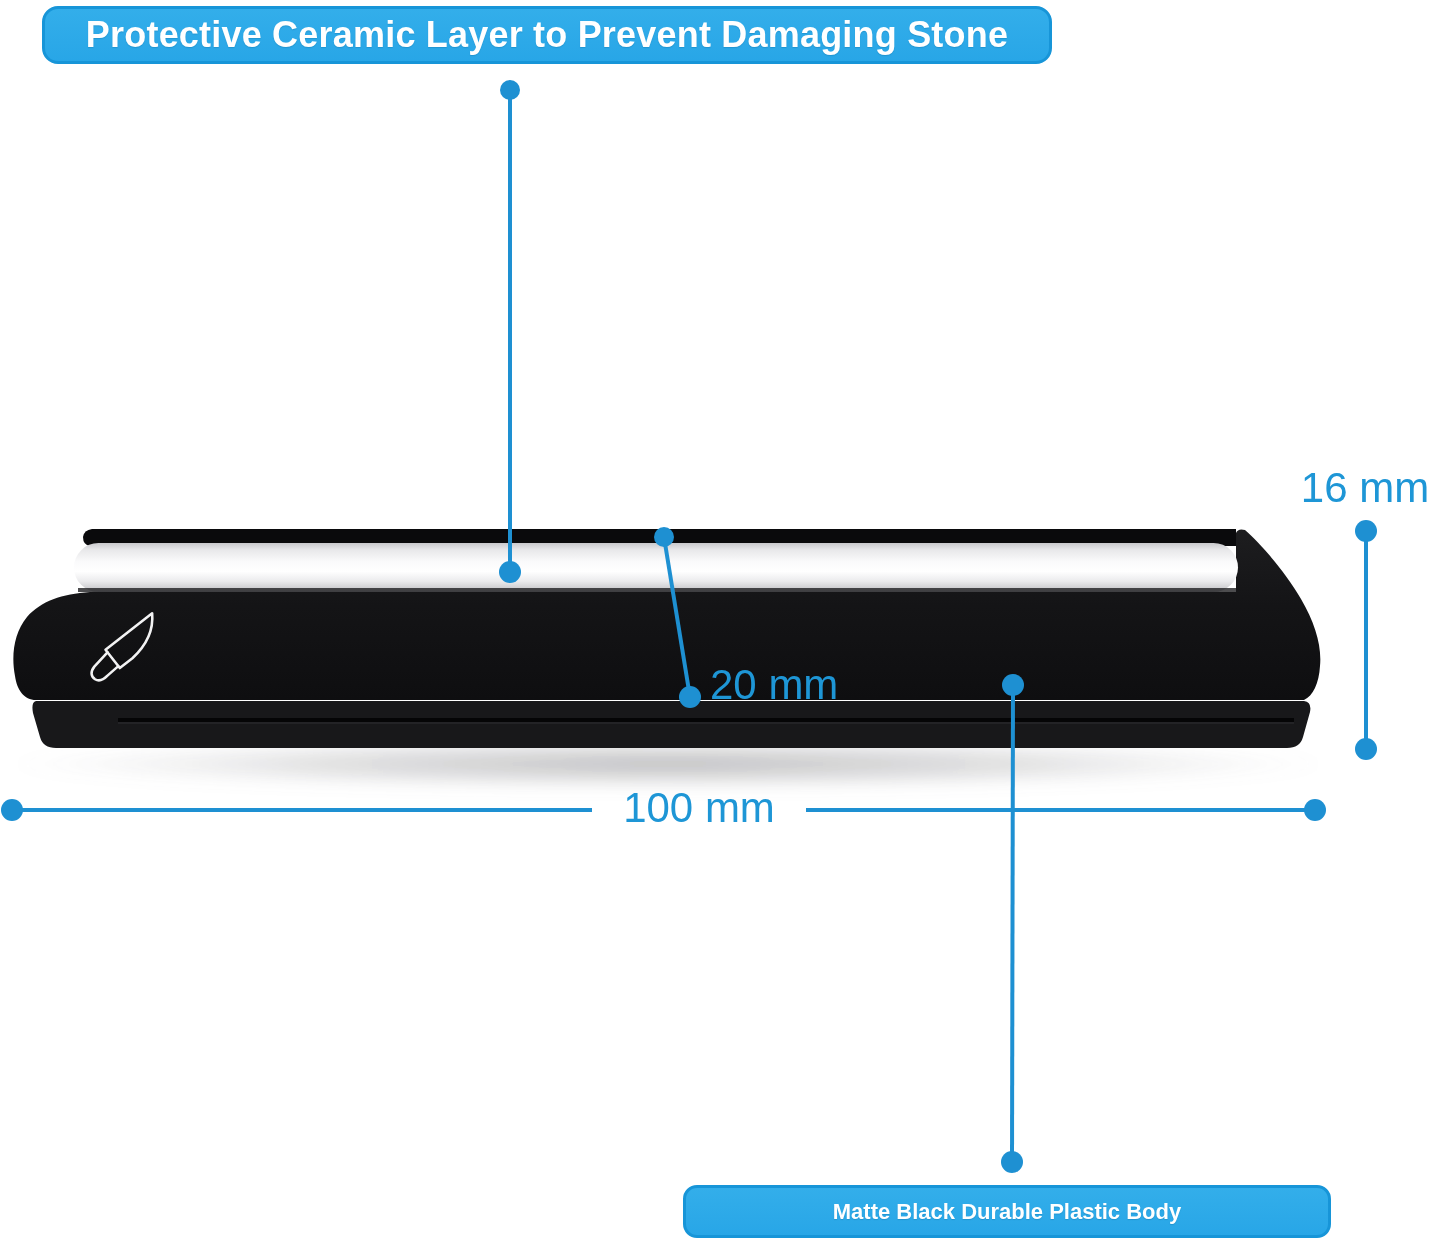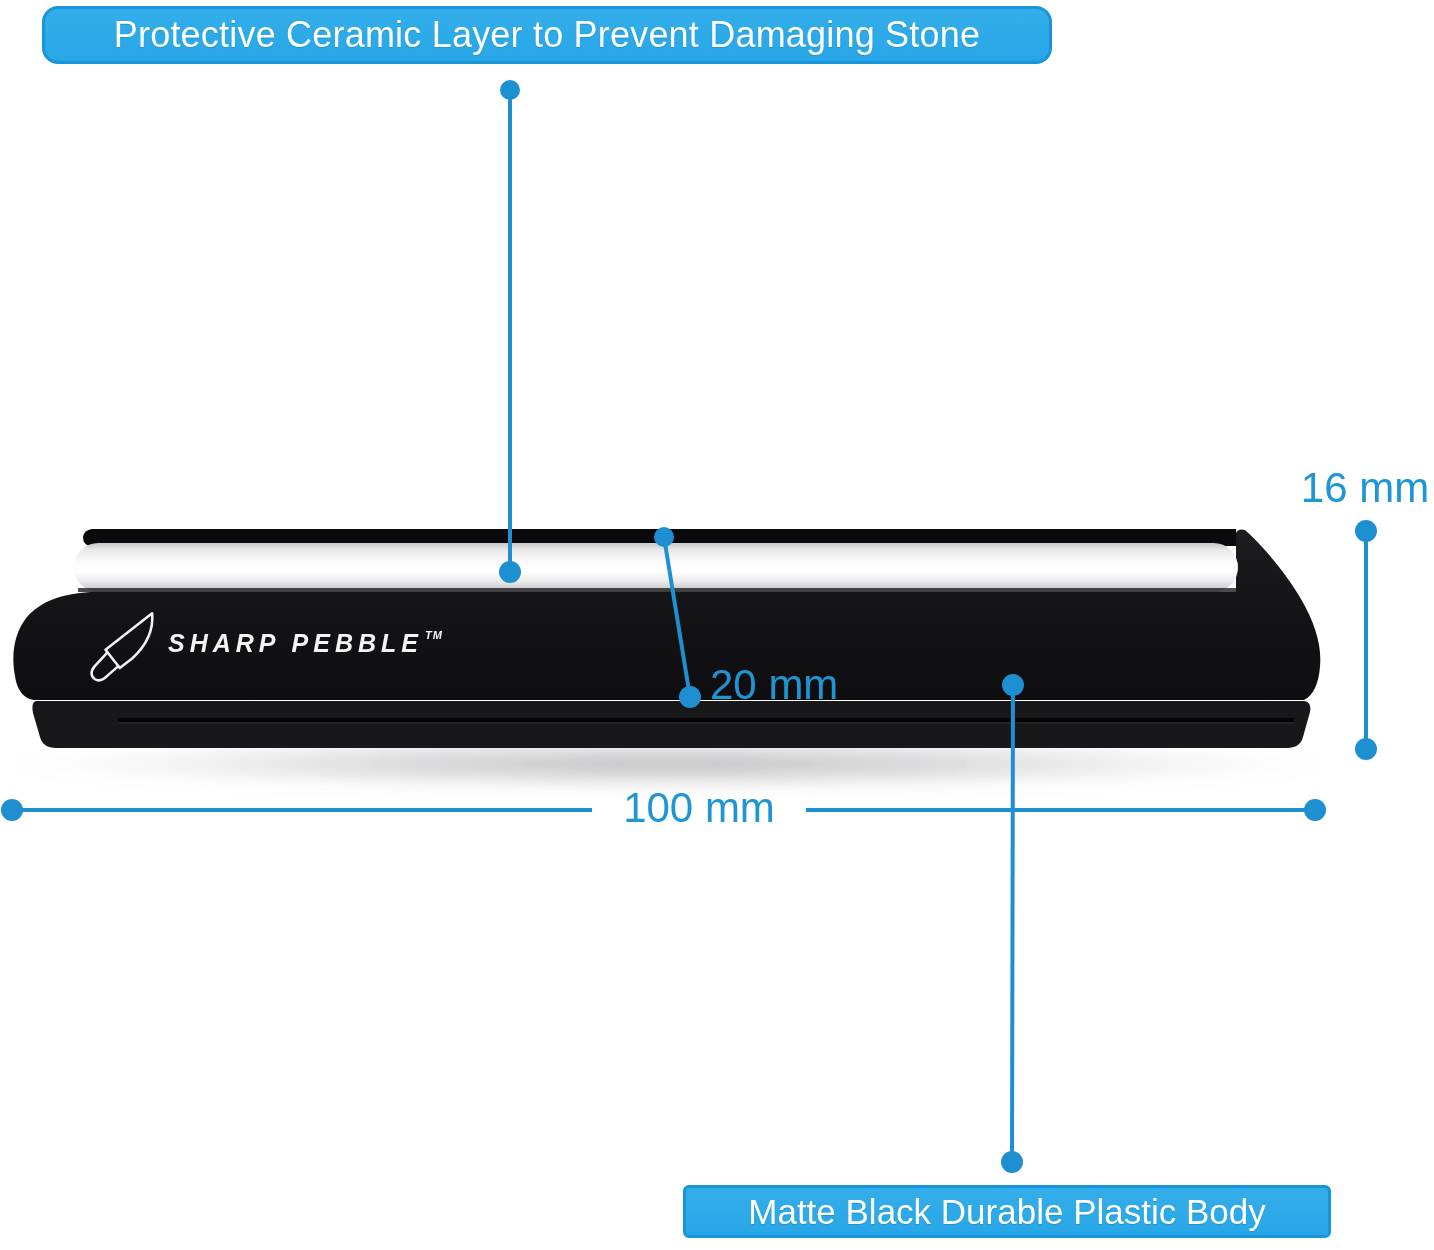--- a/index.html
+++ b/index.html
@@ -14,26 +14,26 @@
 
   
   .banner{
     position:absolute;
     box-sizing:border-box;
     background:linear-gradient(180deg,#33aeea 0%,#28a6e7 100%);
     border:3px solid #1795d8;
     border-radius:16px;
     display:flex;align-items:center;justify-content:center;
     color:#ffffff;
-    font-weight:400;
+    font-weight:700;
     text-shadow:0 1px 1px rgba(0,90,140,0.25);
     white-space:nowrap;
   }
   .banner-top{left:42px;top:6px;width:1010px;height:58px;font-size:36px;letter-spacing:0.2px;}
-  .banner-bottom{left:683px;top:1185px;width:648px;height:53px;font-size:35px;border-radius:6px;}
+  .banner-bottom{left:683px;top:1185px;width:648px;height:53px;font-size:22px;border-radius:14px;}
 
   
   .dim{
     position:absolute;
     color:#1e96d6;
     font-size:42px;
     font-weight:400;
     line-height:44px;
     white-space:nowrap;
   }
@@ -145,23 +145,20 @@
 
   <div class="knife-wrap">
     <svg width="96" height="76" viewBox="0 0 120 48">
       <g fill="none" stroke="#f2f2f3" stroke-width="3.2" stroke-linejoin="round" stroke-linecap="round">
         <path d="M40 8 L114 8 C103 25 84 35 60 37 L40 37 Z"></path>
         <path d="M40 12 L16 16 C8 18 5 23 7 29 C9 34 15 36 22 35 L40 34"></path>
       </g>
     </svg>
   </div>
 
-  <div class="brand">
-    <span>SHARP PEBBLE</span><sup>TM</sup>
-  </div>
 
   <div class="banner banner-top">Protective Ceramic Layer to Prevent Damaging Stone</div>
   <div class="banner banner-bottom">Matte Black Durable Plastic Body</div>
 
   <div class="dim dim-16">16 mm</div>
   <div class="dim dim-20">20 mm</div>
   <div class="dim dim-100">100 mm</div>
 
 </div>
 

